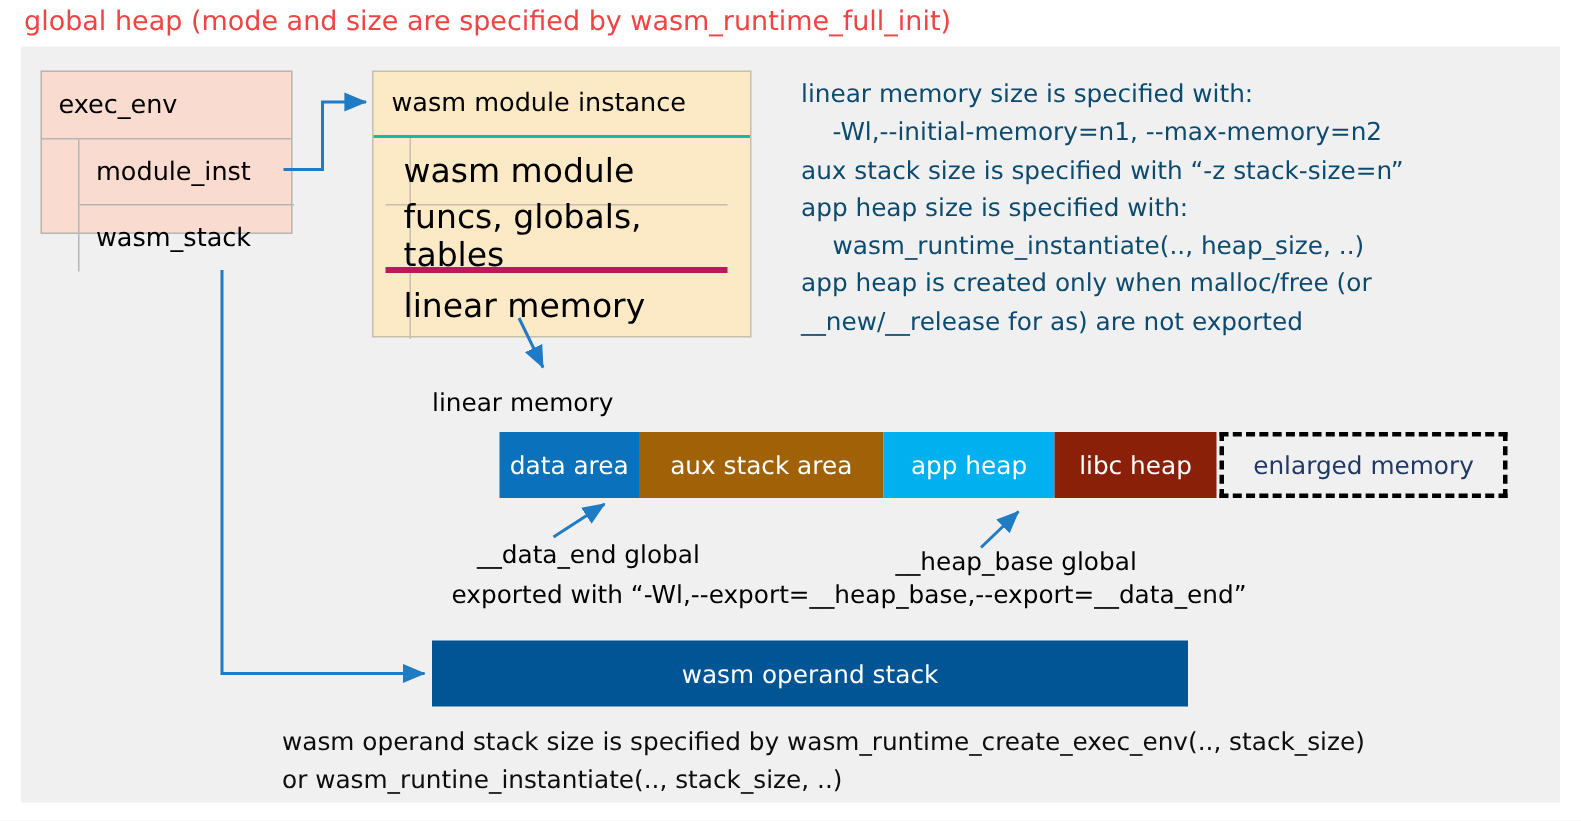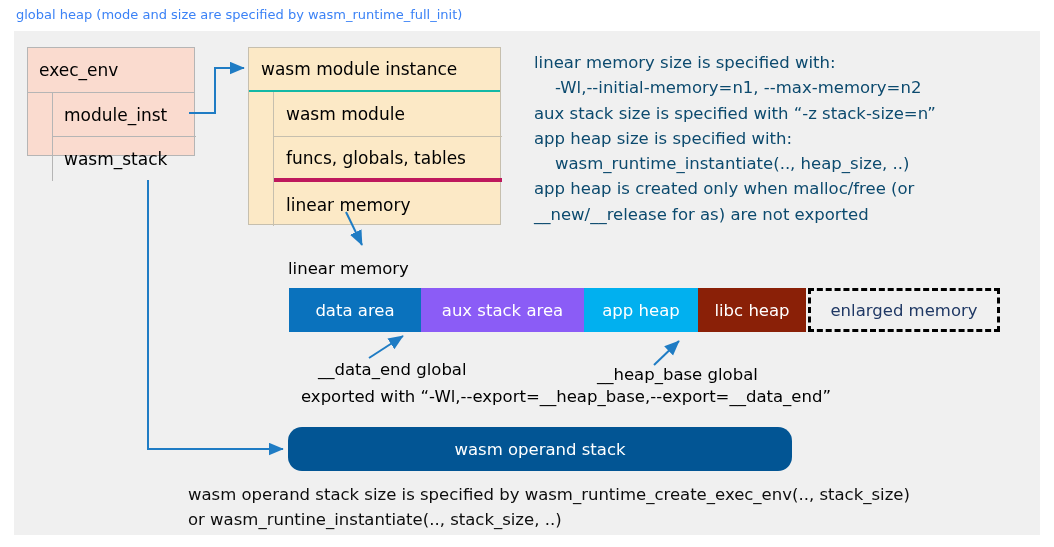--- a/index.html
+++ b/index.html
@@ -8,23 +8,23 @@
     background:#ffffff;
     font-family:"DejaVu Sans","Liberation Sans",sans-serif;
     color:#000000;
     overflow:hidden;
     position:relative;
   }
   #root{position:absolute;left:0;top:0;width:1054px;height:547px;}
 
   .title{
     position:absolute;left:16px;top:5px;
-    font-size:13px;line-height:20px;
+    font-size:18px;line-height:20px;
     white-space:nowrap;
-    color:#3b82f6;
+    color:#ef4444;
   }
 
   .panel{
     position:absolute;left:14px;top:31px;
     width:1026px;height:504px;
     background:#f0f0f0;
   }
 
   
   .exec-env{
@@ -72,25 +72,25 @@
     display:flex;align-items:center;
     padding-left:12px;
     font-size:17px;
   }
   .mod-inst .indent{
     position:absolute;left:0;top:44px;width:25px;height:134px;
     box-sizing:border-box;
     border-right:1px solid #c6bfae;
   }
   .mod-inst .row{
-    position:absolute;left:25px;width:228px;height:45px;
+    position:absolute;left:8px;width:228px;height:45px;
     box-sizing:border-box;
     display:flex;align-items:center;
     padding-left:12px;
-    font-size:17px;
+    font-size:22px;
   }
   .mod-inst .r1{top:44px;border-bottom:1px solid #c6bfae;}
   .mod-inst .r2{top:89px;border-bottom:4px solid #be185d;}
   .mod-inst .r3{top:134px;}
 
   
   .notes{
     position:absolute;left:534px;top:50px;
     font-size:16.5px;line-height:25.3px;
     white-space:pre;
@@ -104,22 +104,22 @@
   }
   .membar{
     position:absolute;left:289px;top:288px;height:44px;
     display:flex;align-items:stretch;
   }
   .seg{
     display:flex;align-items:center;justify-content:center;
     color:#ffffff;font-size:16.5px;
     white-space:nowrap;
   }
-  .seg-data{width:132px;background:#0a72bd;}
-  .seg-aux{width:163px;background:#8b5cf6;}
+  .seg-data{width:93px;background:#0a72bd;margin-left:44px;}
+  .seg-aux{width:163px;background:#a16207;}
   .seg-app{width:114px;background:#01b0ef;}
   .seg-libc{width:108px;background:#8a2007;}
   .seg-enl{
     width:192px;background:#f0f0f0;color:#1f3864;
     border:3px dashed #000000;box-sizing:border-box;
     margin-left:2px;
   }
 
   
   .ann-data-end{
@@ -131,21 +131,21 @@
   .ann-exported{
     position:absolute;left:301px;top:387px;font-size:16.5px;
   }
 
   
   .opstack{
     position:absolute;left:288px;top:427px;
     width:504px;height:44px;
     background:#025594;
     display:flex;align-items:center;justify-content:center;
-    color:#ffffff;font-size:16.5px;border-radius:14px;
+    color:#ffffff;font-size:16.5px;
   }
   .bottom-notes{
     position:absolute;left:188px;top:482px;
     font-size:16.5px;line-height:25.3px;white-space:pre;
     color:#0d0d0d;
   }
 
   svg.overlay{position:absolute;left:0;top:0;width:1054px;height:547px;pointer-events:none;}
 </style>
 </head>

